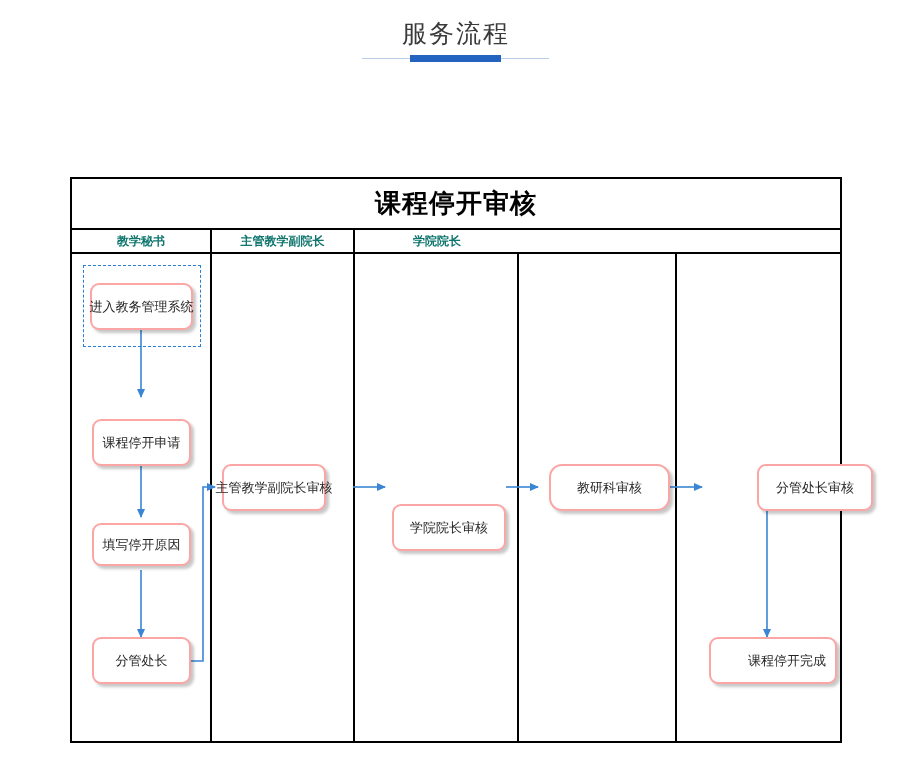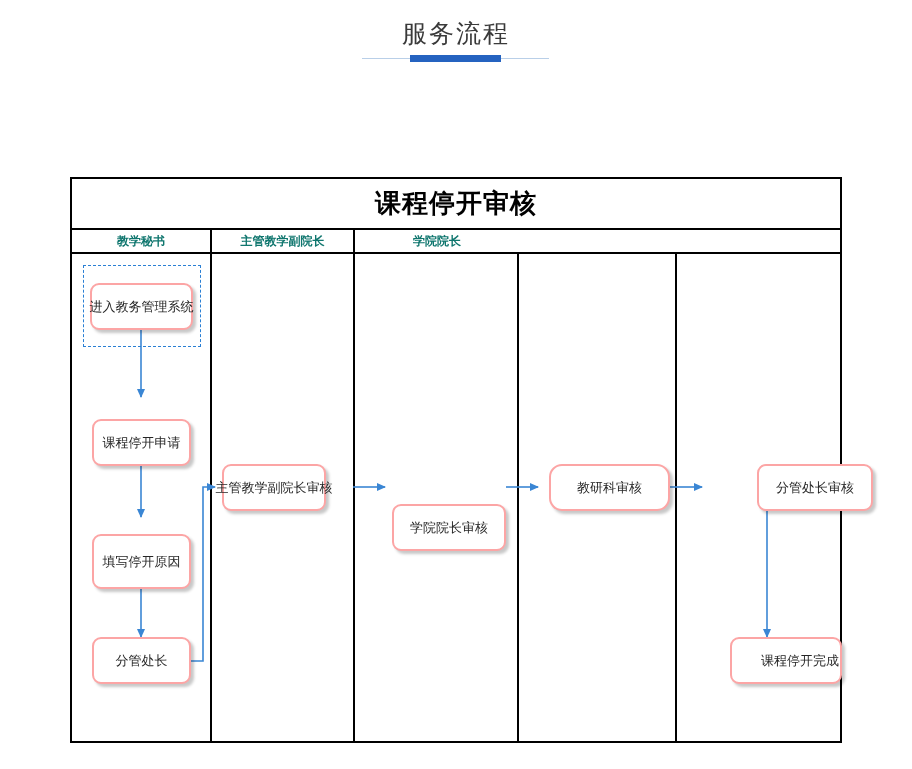--- a/index.html
+++ b/index.html
@@ -197,25 +197,25 @@
     <path d="M767,511 L767,637"></path>
   </g>
 </svg>
 
 <div class="sel-marquee" style="left:83px; top:265px; width:118px; height:82px;"></div>
 
 <div class="node selected-node" style="left:90px; top:283px; width:103px; height:47px;">进入教务管理系统</div>
 
 <div class="node" style="left:92px; top:403px; width:99px; height:47px;margin-top:16px;">课程停开申请</div>
 
-<div class="node" style="left:92px; top:534px; width:99px; height:55px;">填写停开原因</div>
+<div class="node" style="left:92px; top:523px; width:99px; height:43px;">填写停开原因</div>
 
 <div class="node" style="left:92px; top:637px; width:99px; height:47px;">分管处长</div>
 
 <div class="node" style="left:222px; top:464px; width:104px; height:47px;">主管教学副院长审核</div>
 
 <div class="node" style="left:392px; top:464px; width:114px; height:47px;margin-top:40px;">学院院长审核</div>
 
 <div class="node" style="left:549px; top:464px; width:121px; height:47px;border-radius:13px;">教研科审核</div>
 
 <div class="node" style="left:709px; top:464px; width:116px; height:47px;margin-left:48px;">分管处长审核</div>
 
-<div class="node" style="left:730px; top:637px; width:112px; height:47px;padding-left:28px;">课程停开完成</div>
+<div class="node" style="left:709px; top:637px; width:128px; height:47px;padding-left:28px;">课程停开完成</div>
 
 </body></html>

